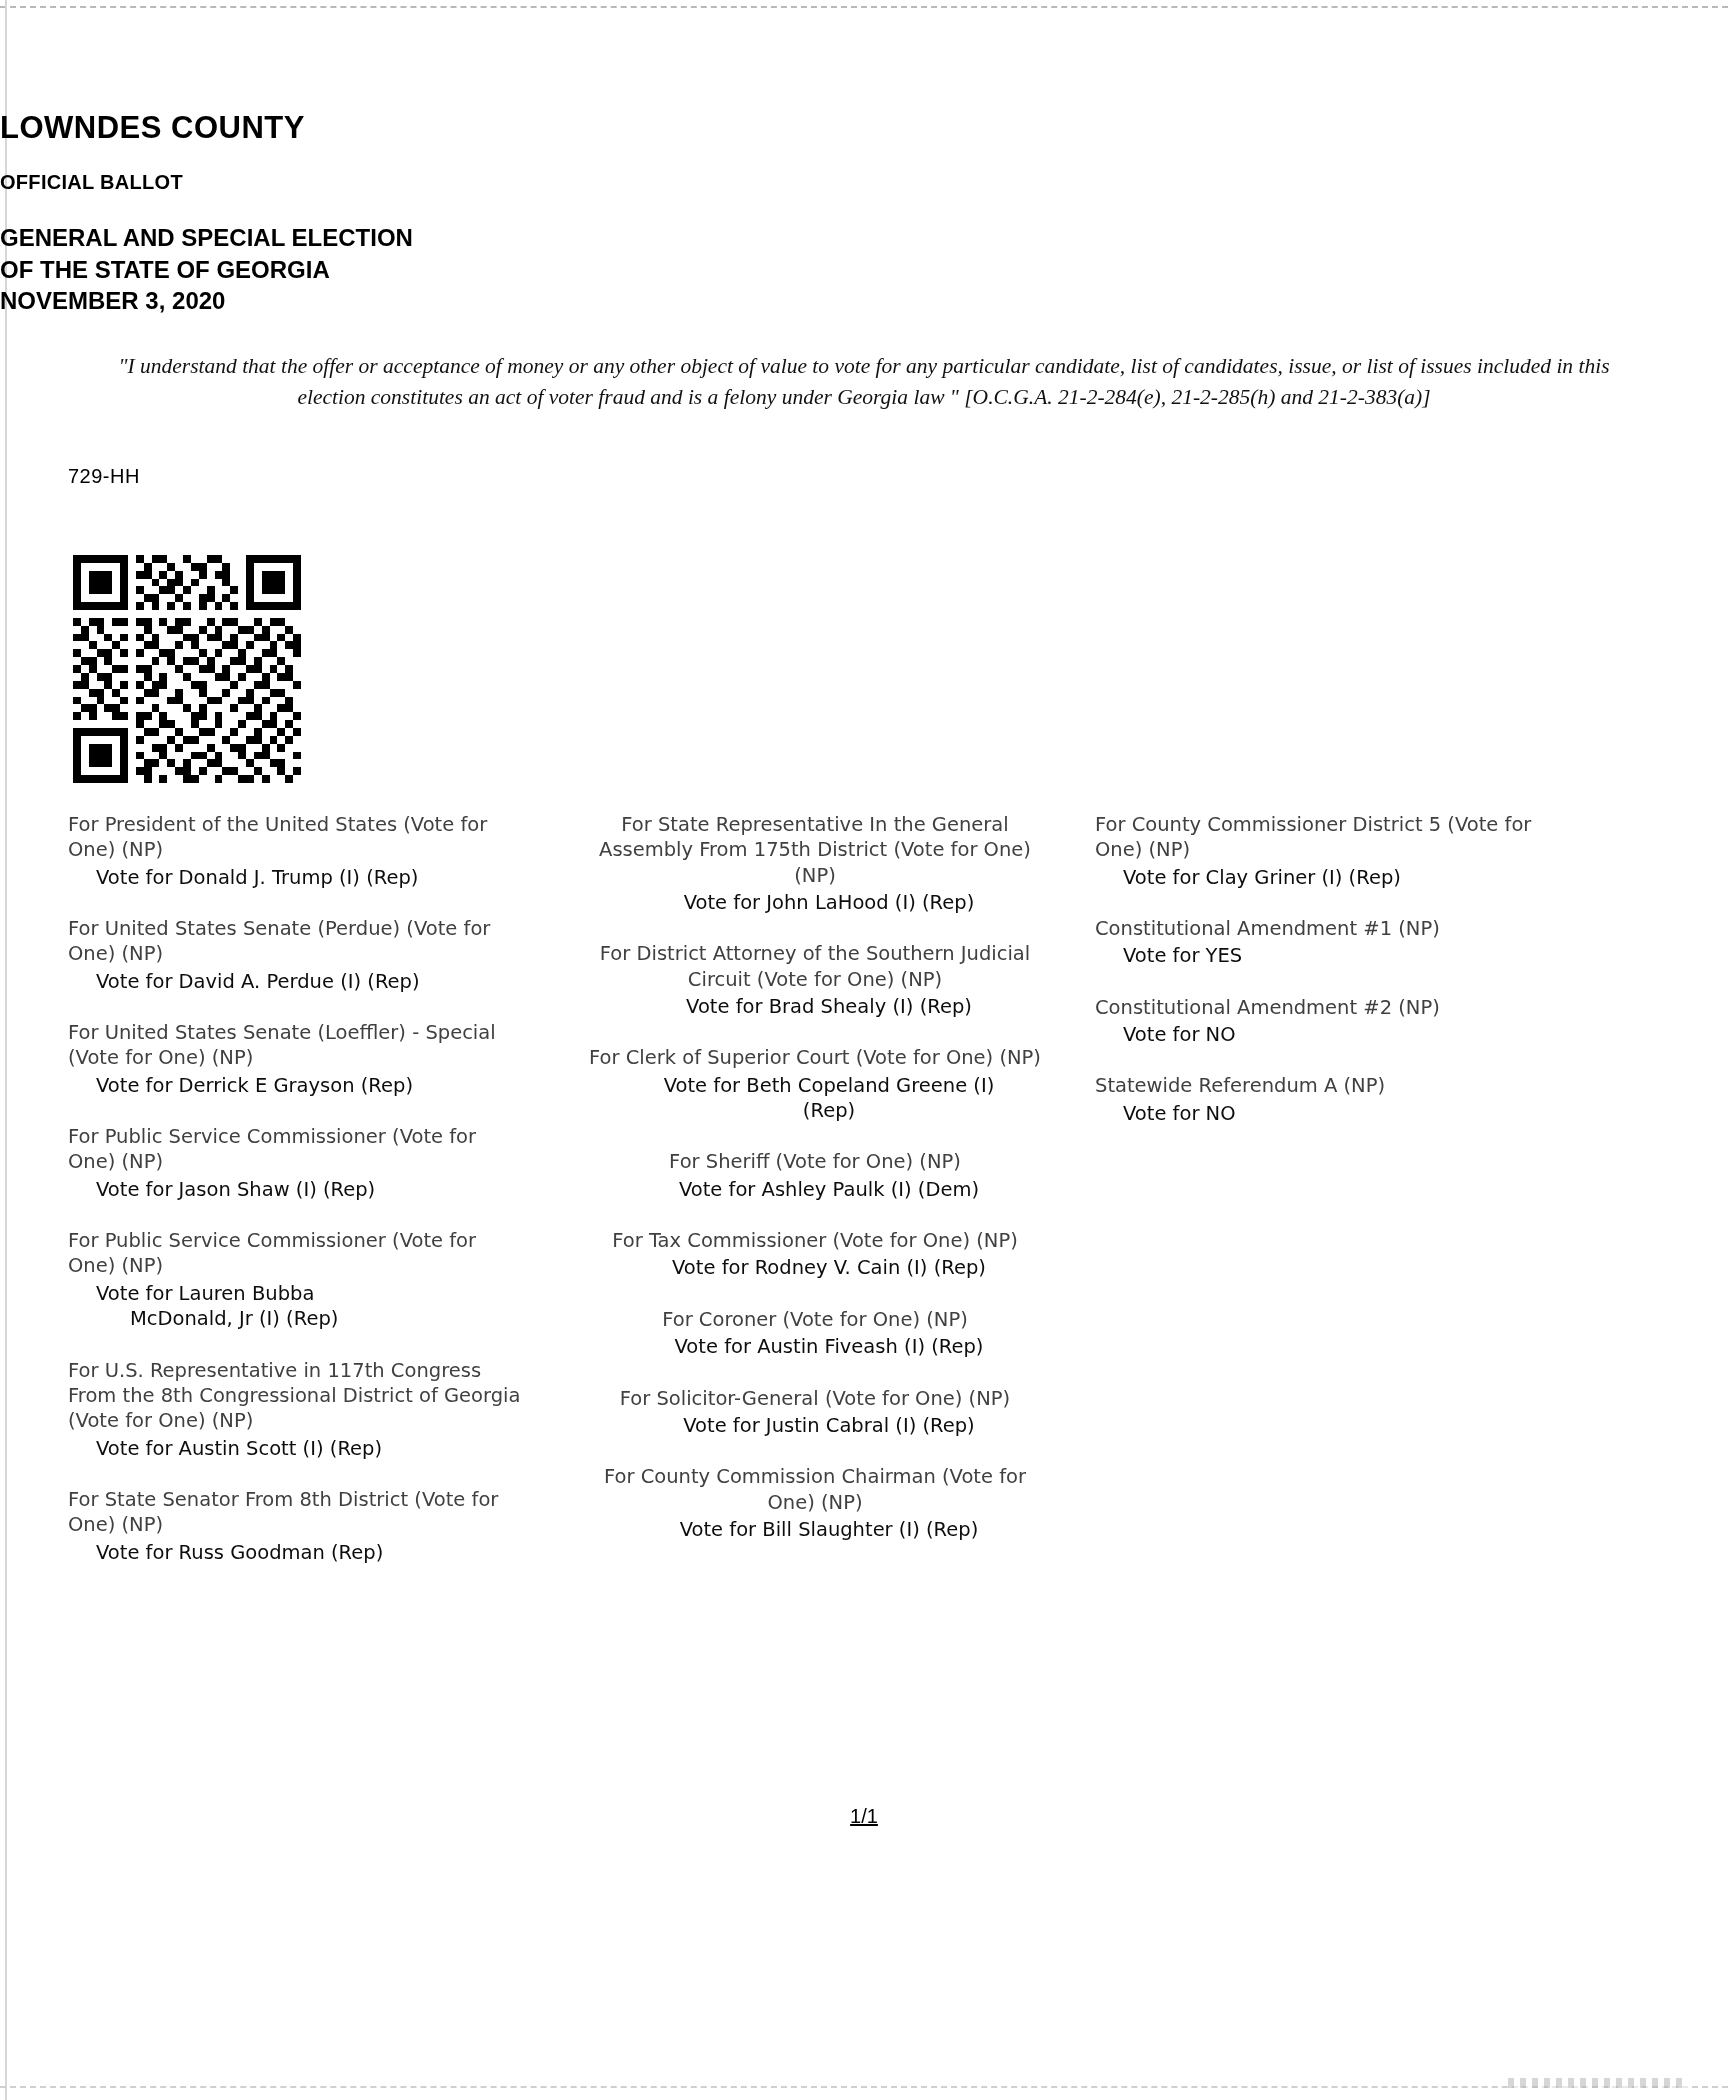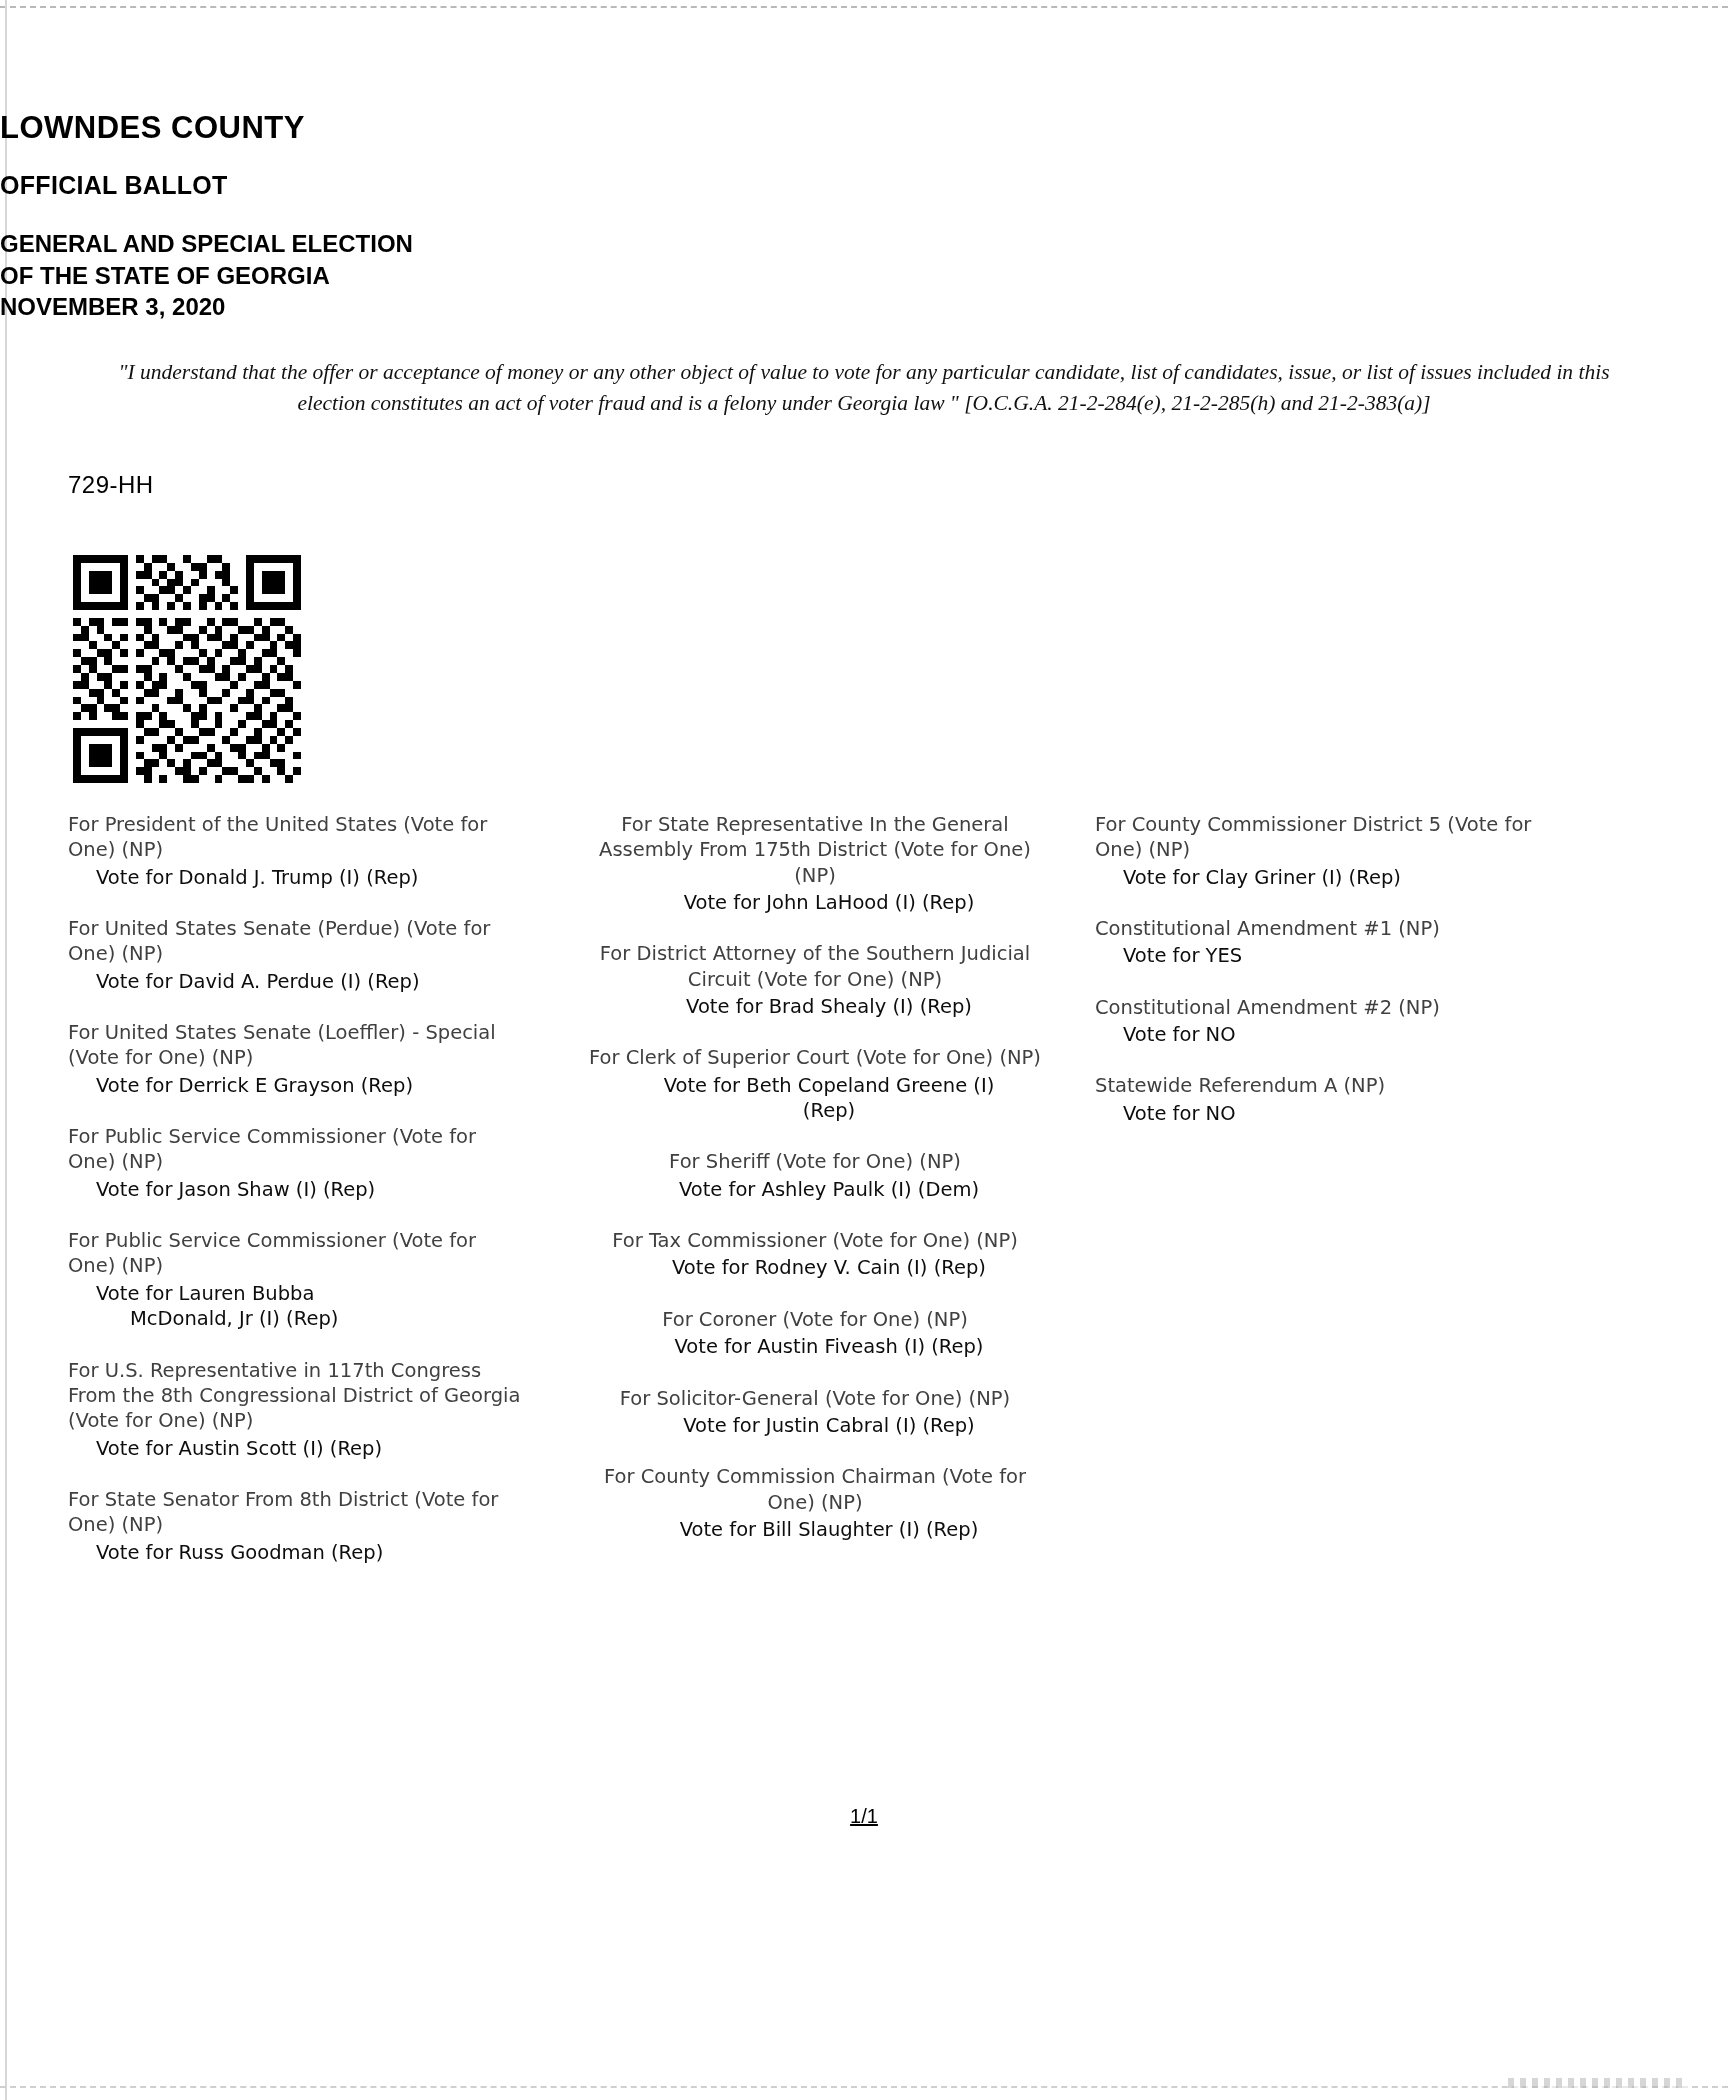--- a/index.html
+++ b/index.html
@@ -58,21 +58,21 @@
     font-family: "Liberation Sans", sans-serif;
     font-weight: bold;
   }
   .hdr-county {
     margin-top: 110px;
     font-size: 31px;
     letter-spacing: .5px;
   }
   .hdr-official {
     margin-top: 25px;
-    font-size: 25px;
+    font-size: 20px;
     letter-spacing: .3px;
   }
   .hdr-election {
     margin-top: 28px;
     font-size: 24px;
     line-height: 1.32;
   }
 
   .oath {
     margin: 34px 82px 0 82px;
@@ -80,21 +80,21 @@
     font-family: "Liberation Serif", serif;
     font-style: italic;
     font-size: 21.5px;
     line-height: 1.45;
     color: #111;
   }
 
   .ballot-id {
     margin: 52px 0 0 68px;
     font-family: "Liberation Sans", sans-serif;
-    font-size: 24px;
+    font-size: 20px;
     letter-spacing: .5px;
   }
 
   
   .qr-wrap {
     position: absolute;
     top: 555px;
     left: 68px;
     width: 238px;
     height: 228px;

